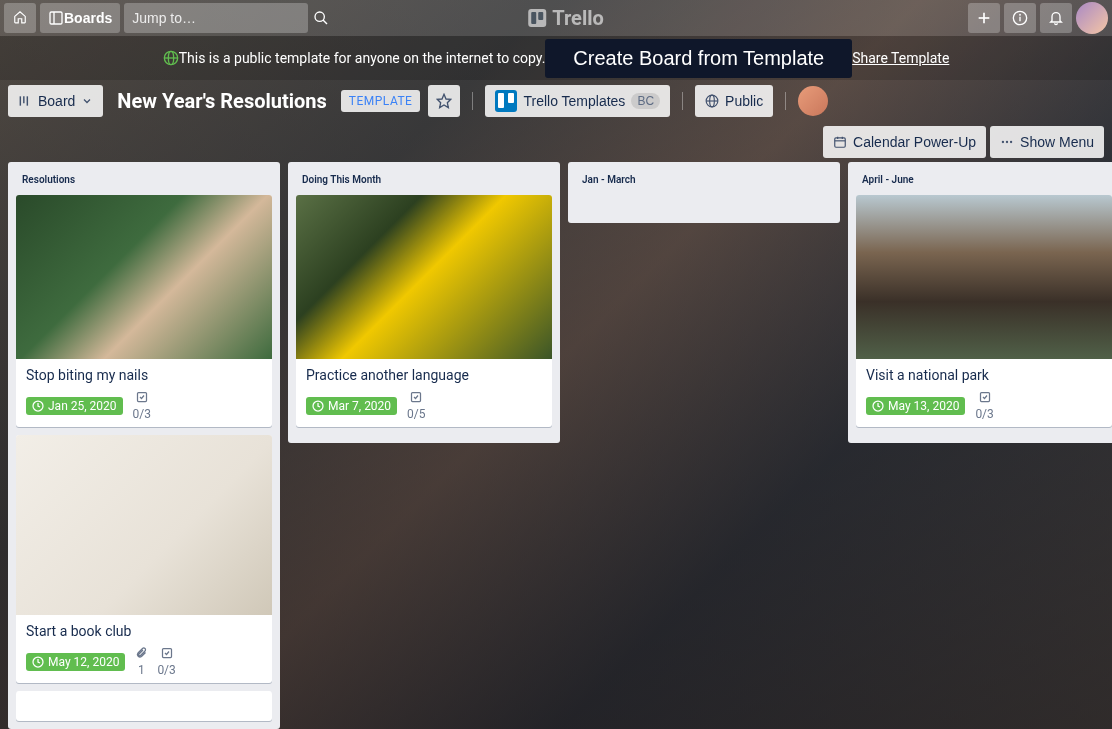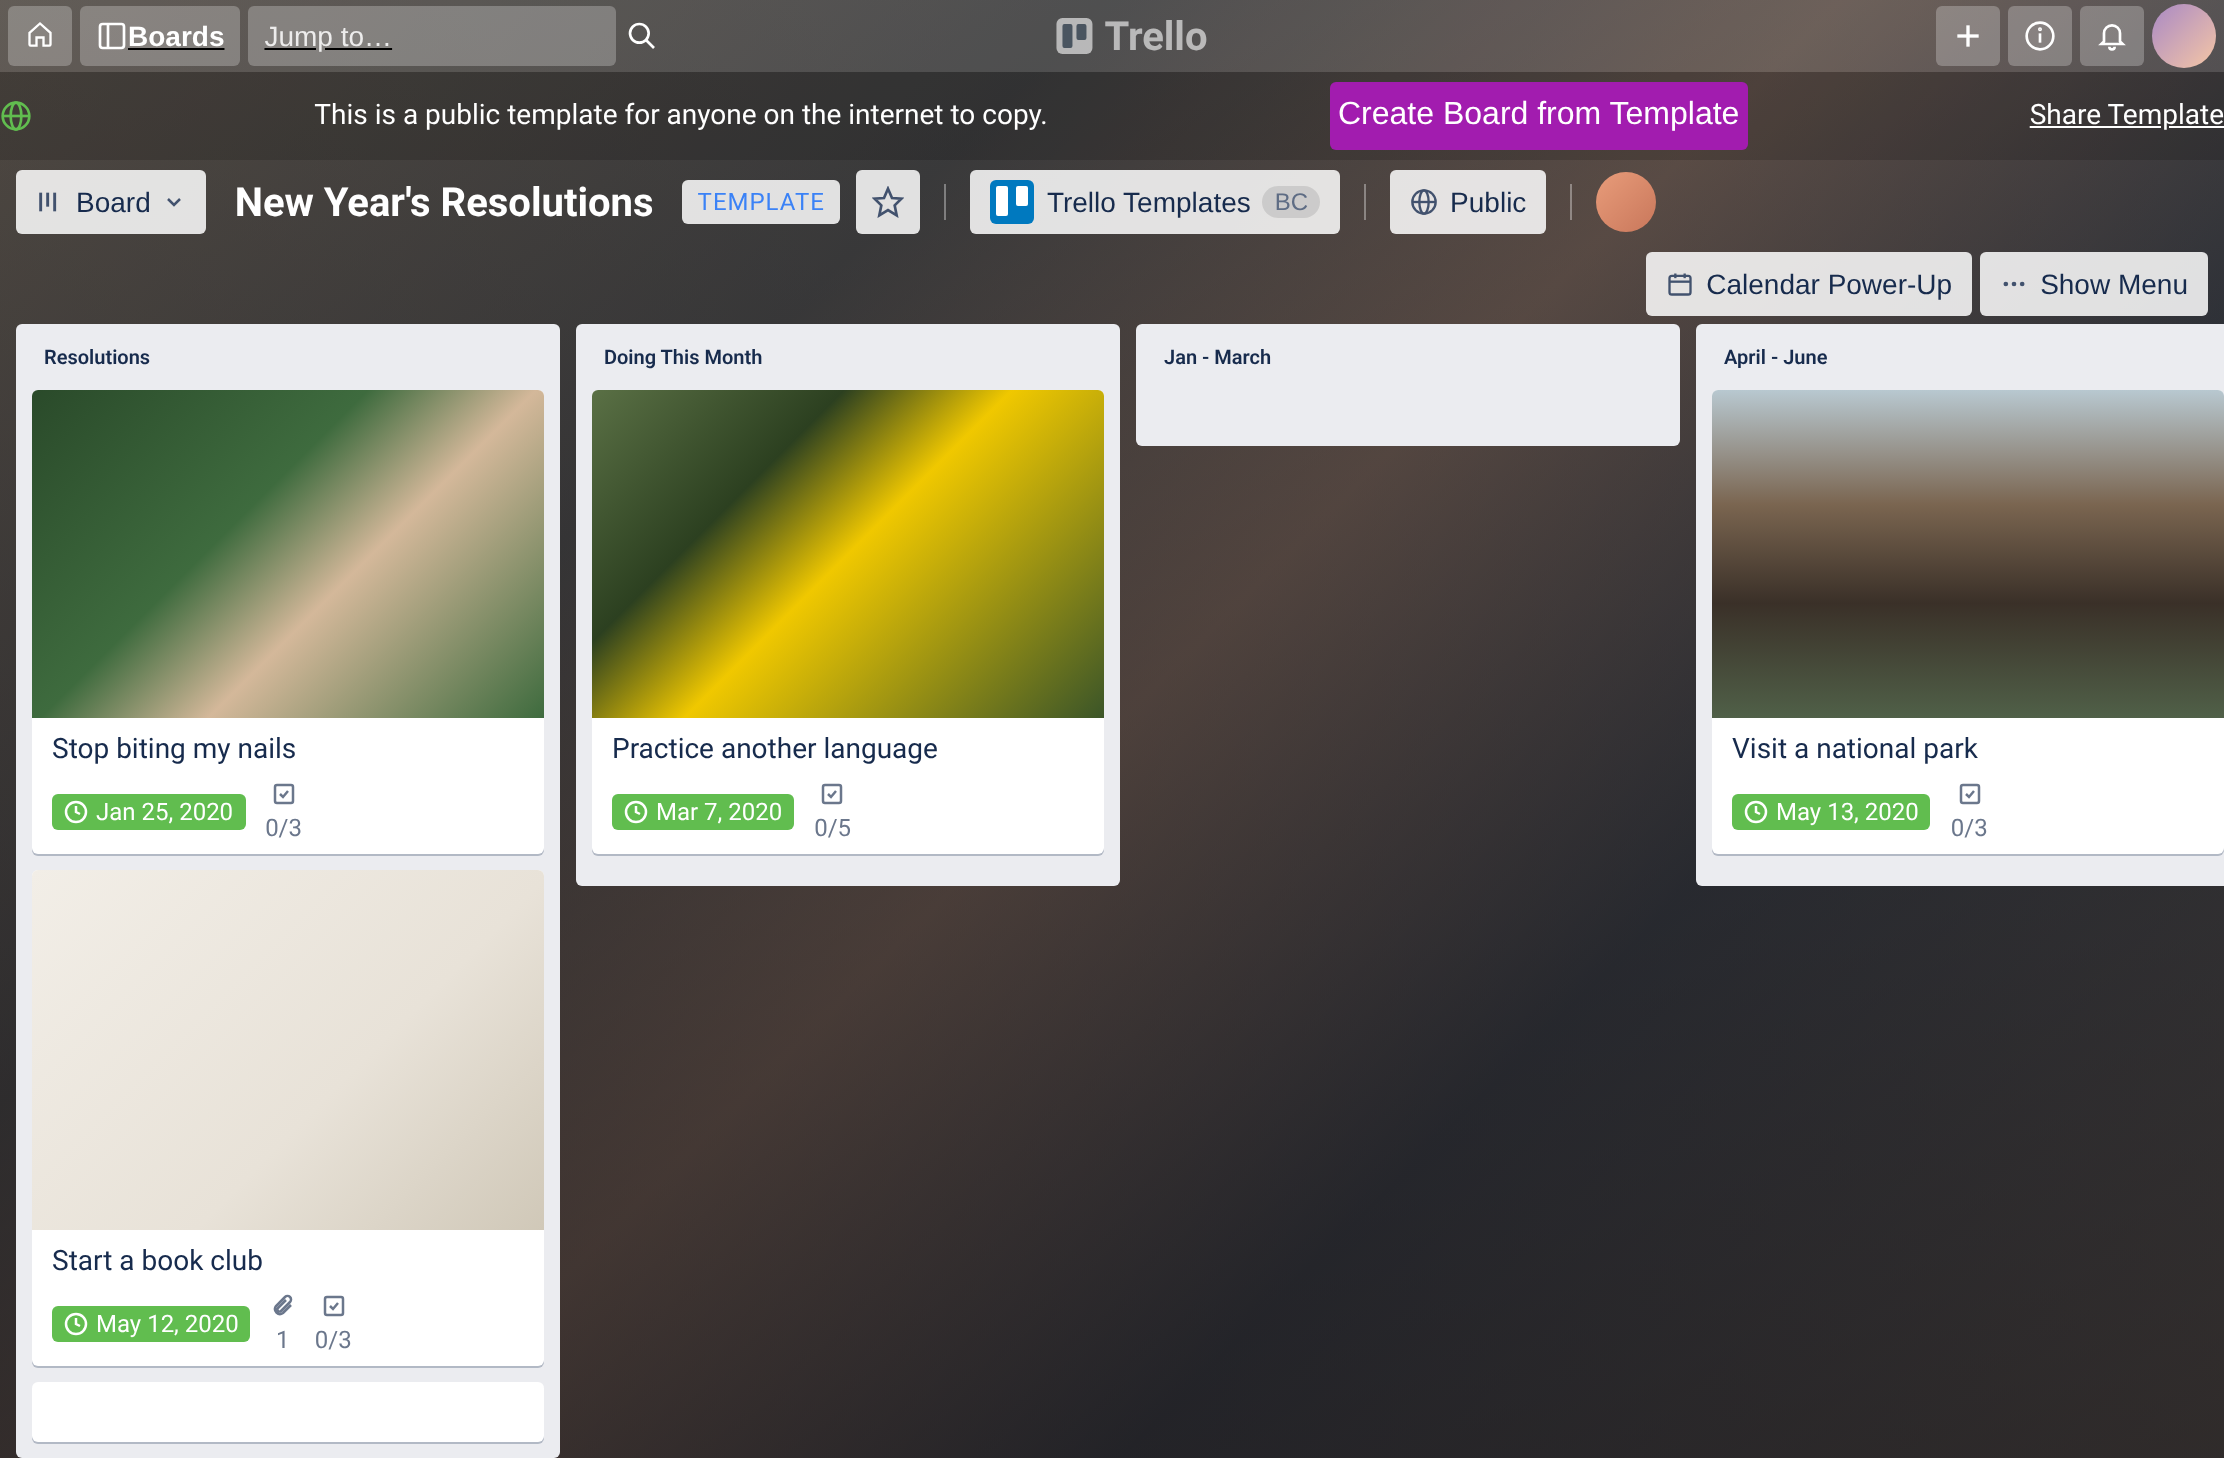--- a/index.html
+++ b/index.html
@@ -20,21 +20,20 @@
 }
 
 .topnav {
   position: relative;
   height: 36px;
   background: rgba(255,255,255,0.1);
   display: flex;
   align-items: center;
   padding: 3px 4px;
   gap: 4px;
-  text-decoration: underline;
 }
 .nav-btn {
   height: 30px;
   background: rgba(255,255,255,0.25);
   border: none;
   border-radius: 3px;
   color: #fff;
   display: flex;
   align-items: center;
   justify-content: center;
@@ -81,33 +80,33 @@
   background: linear-gradient(135deg,#a989c5,#f5c6a5);
 }
 
 
 .banner {
   position: relative;
   height: 44px;
   background: rgba(0,0,0,0.15);
   display: flex;
   align-items: center;
-  justify-content: space-between;
+  justify-content: center;
   gap: 0;
   color: #fff;
   font-size: 14px;
 }
 .banner .create-btn {
-  background: #a21caf;
+  background: #0f172a;
   border: none;
   color: #fff;
   font-weight: 500;
-  padding: 8px 4px;
-  border-radius: 3px;
-  font-size: 16px;
+  padding: 8px 28px;
+  border-radius: 3px;
+  font-size: 20px;
   cursor: pointer;
 }
 .banner a { color: #fff; text-decoration: underline; }
 
 
 .board-header {
   position: relative;
   height: 42px;
   display: flex;
   align-items: center;

